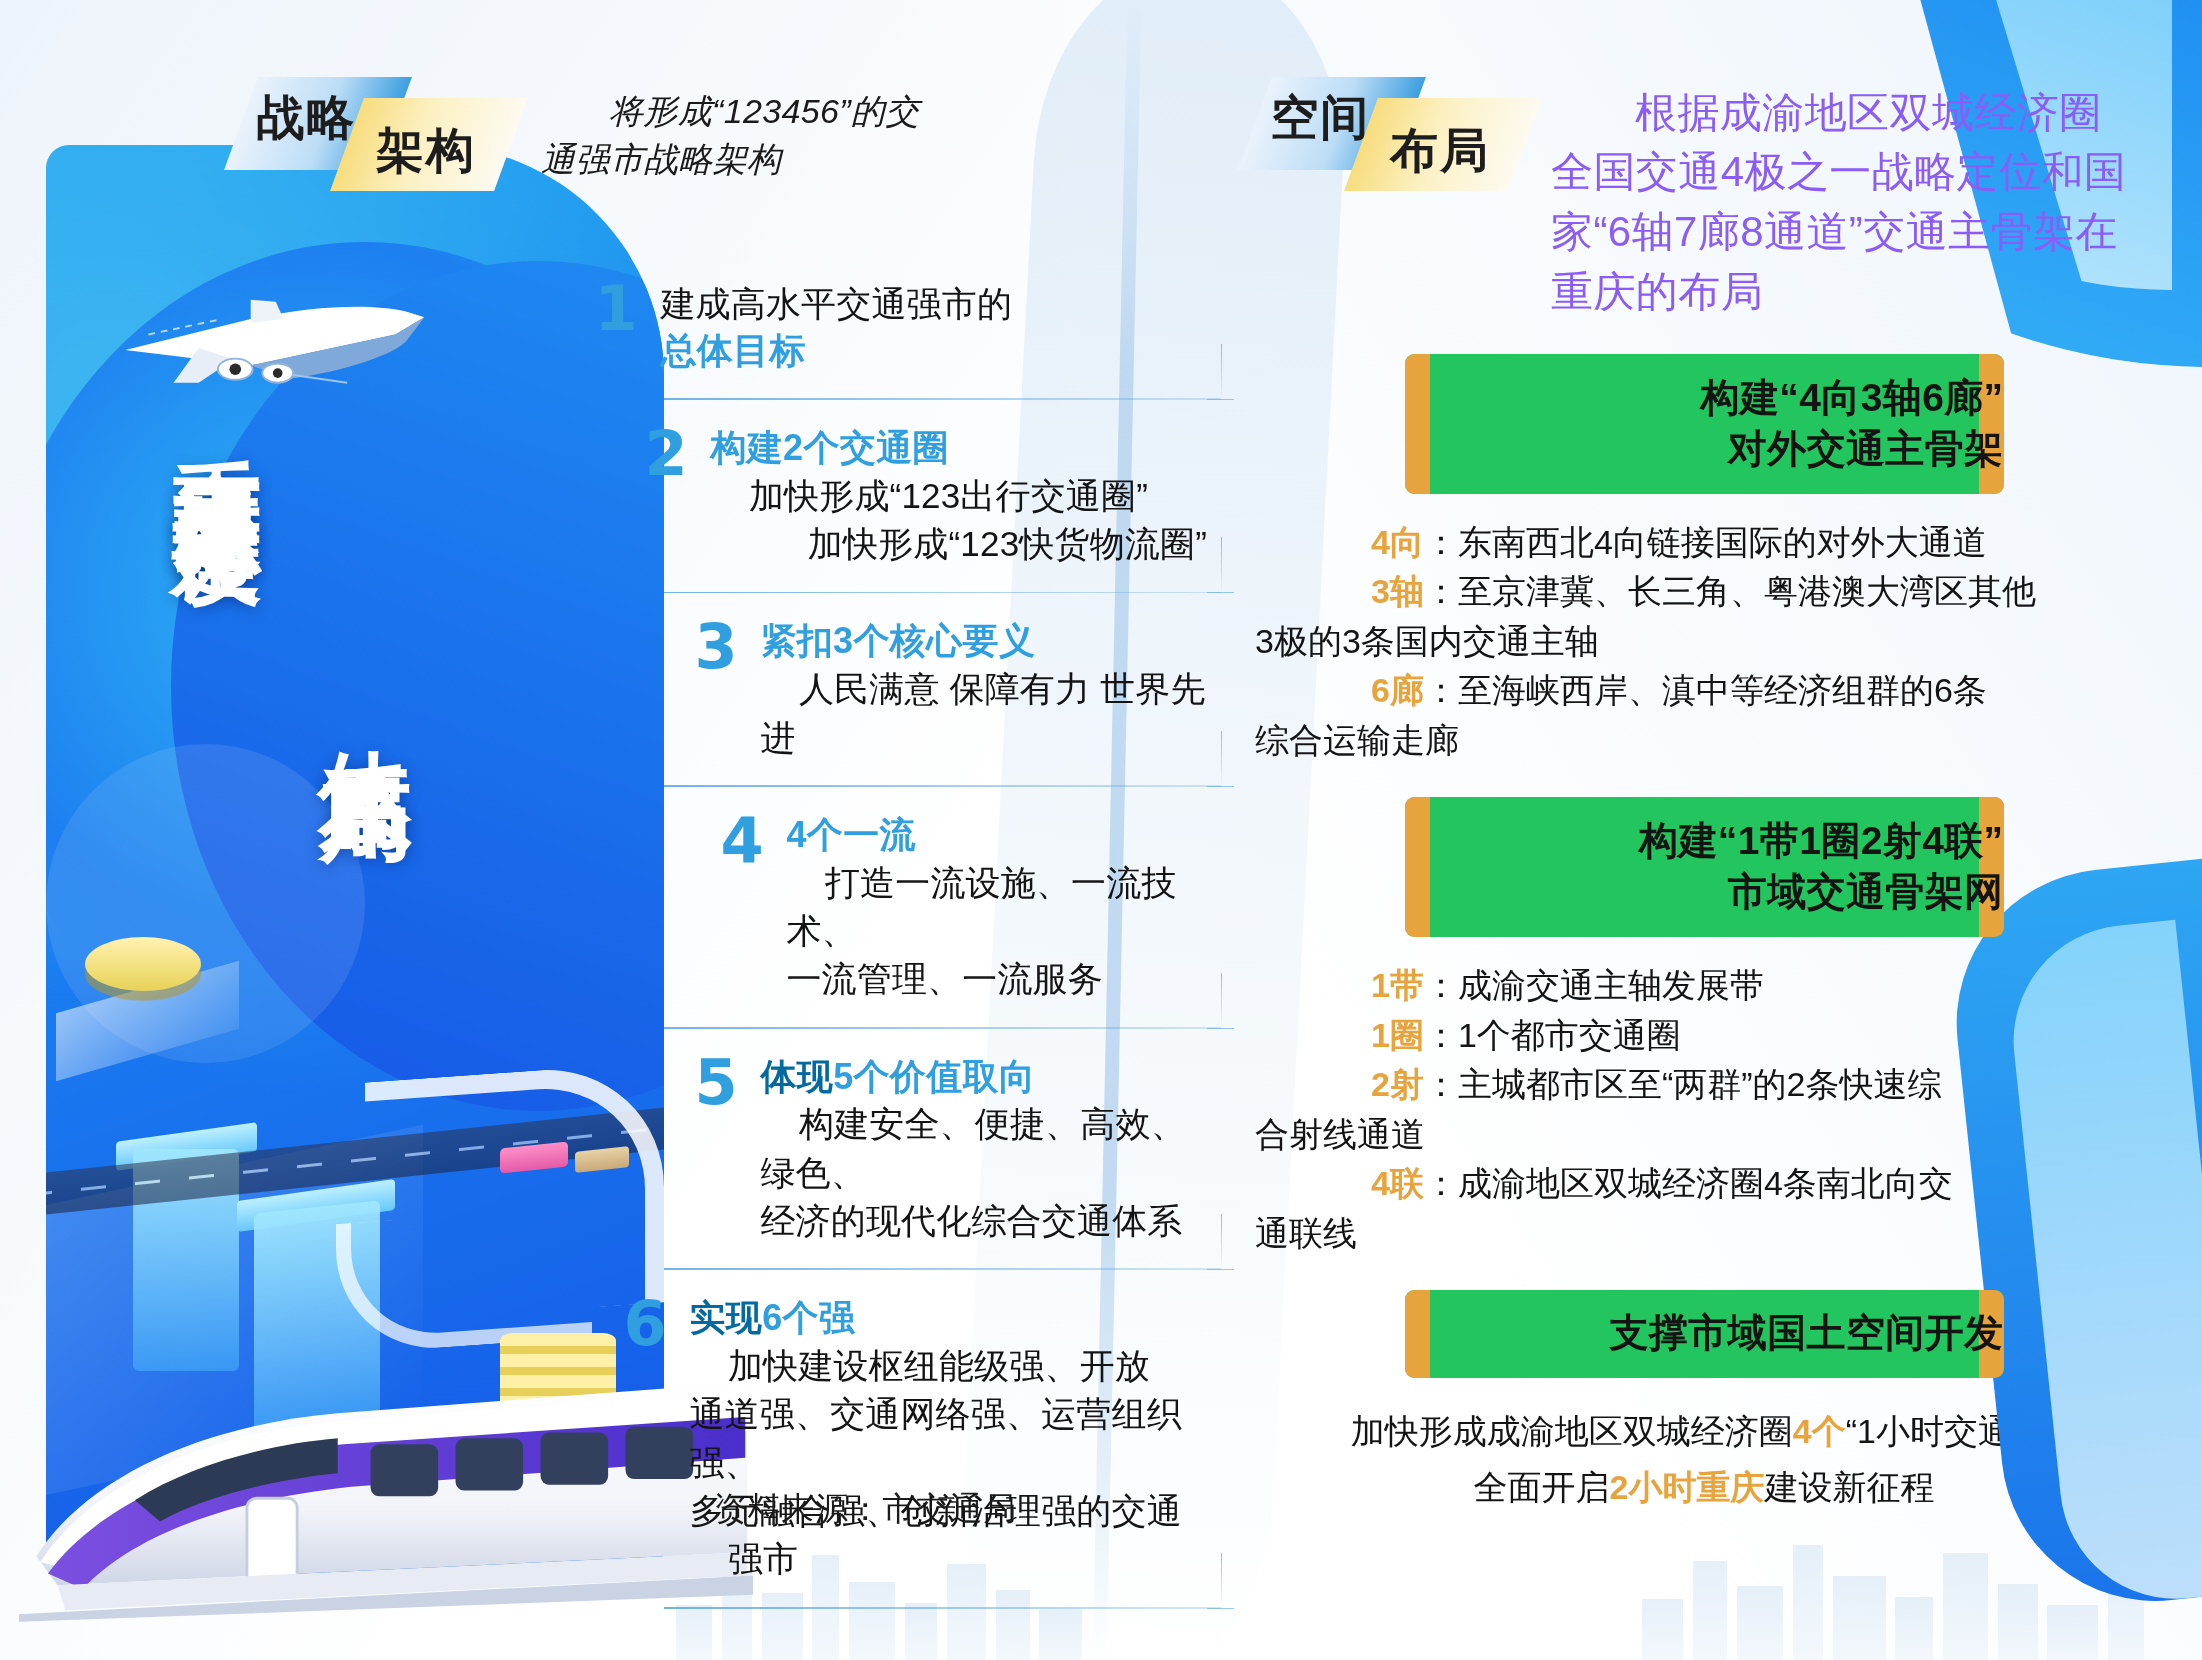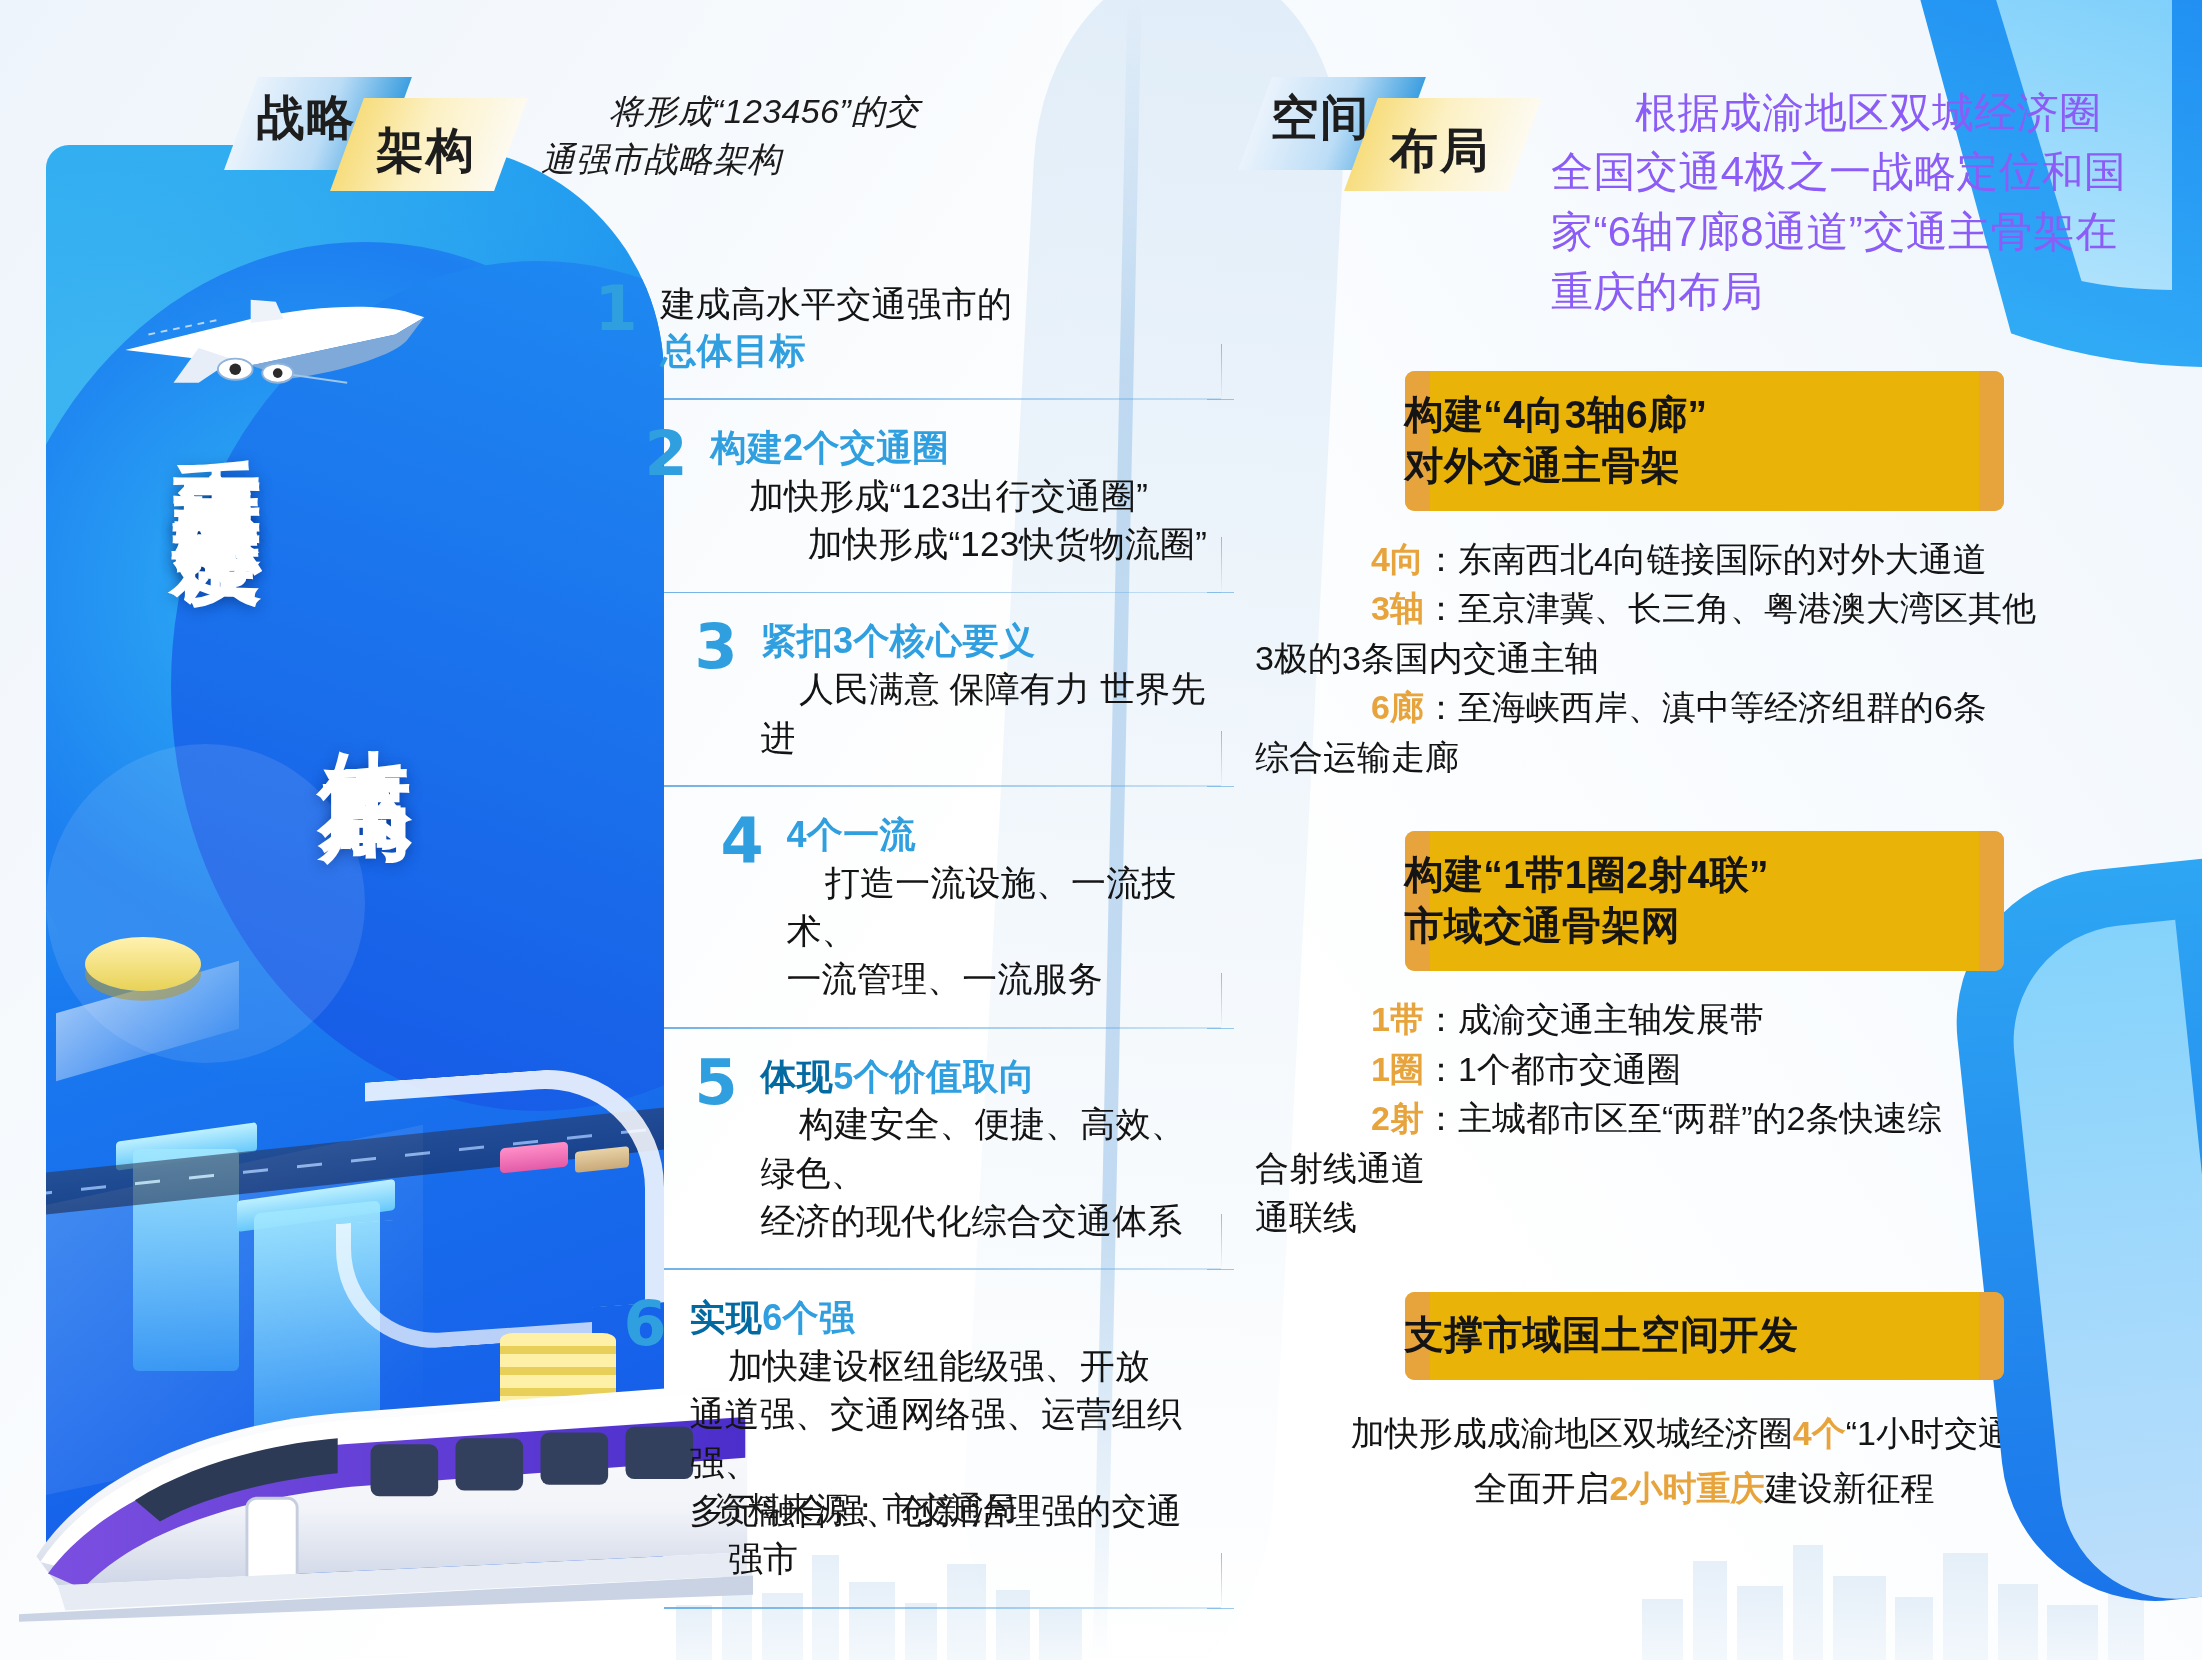--- a/index.html
+++ b/index.html
@@ -190,23 +190,23 @@
     position:absolute;left:714px;top:1487px;font-size:33px;color:#1a1a1a;
     font-family:"Liberation Serif","DejaVu Serif",serif;letter-spacing:.02em;
   }
 
   
   .rpanel{position:absolute;left:1255px;top:77px;width:898px;}
   .r-lead{
     font-size:42px;line-height:1.42;color:#8b5cf6;text-indent:2em;letter-spacing:.01em;
   }
   .obox{
-    position:relative;margin:50px auto 0 auto;width:599px;
-    background:#eab308;border-radius:9.7px;
-    padding:17.4px 0 19.3px 0;text-align:left;
+    position:relative;margin:33px auto 0 auto;width:599px;
+    background:#22c55e;border-radius:9.7px;
+    padding:17.4px 0 19.3px 0;text-align:right;
   }
   .obox:before,.obox:after{
     content:"";position:absolute;top:0;width:25px;height:100%;
     background:#e8a43c;
   }
   .obox:before{left:0;border-radius:9.7px 0 0 9.7px;}
   .obox:after{right:0;border-radius:0 9.7px 9.7px 0;}
   .obox span{
     display:block;position:relative;z-index:2;
     font-size:39px;font-weight:700;color:#141414;line-height:1.32;letter-spacing:.01em;
@@ -460,20 +460,21 @@
     <div class="obox">
       <span>构建“1带1圈2射4联”</span>
       <span>市域交通骨架网</span>
     </div>
 
     <div class="rdetail">
       <p><span class="lab">1带</span><span>：成渝交通主轴发展带</span></p>
       <p><span class="lab">1圈</span><span>：1个都市交通圈</span></p>
       <p><span class="lab">2射</span><span>：主城都市区至“两群”的2条快速综</span></p>
       <p class="flat"><span>合射线通道</span></p>
+      <p><span class="lab">4联</span><span>：成渝地区双城经济圈4条南北向交</span></p>
       <p class="flat"><span>通联线</span></p>
     </div>
 
     <div class="obox">
       <span>支撑市域国土空间开发</span>
     </div>
 
     <div class="closing">
       <p><span>加快形成成渝地区双城经济圈</span><span class="hi">4个</span><span>“1小时交通圈”</span></p>
       <p><span>全面开启</span><span class="hi">2小时重庆</span><span>建设新征程</span></p>

